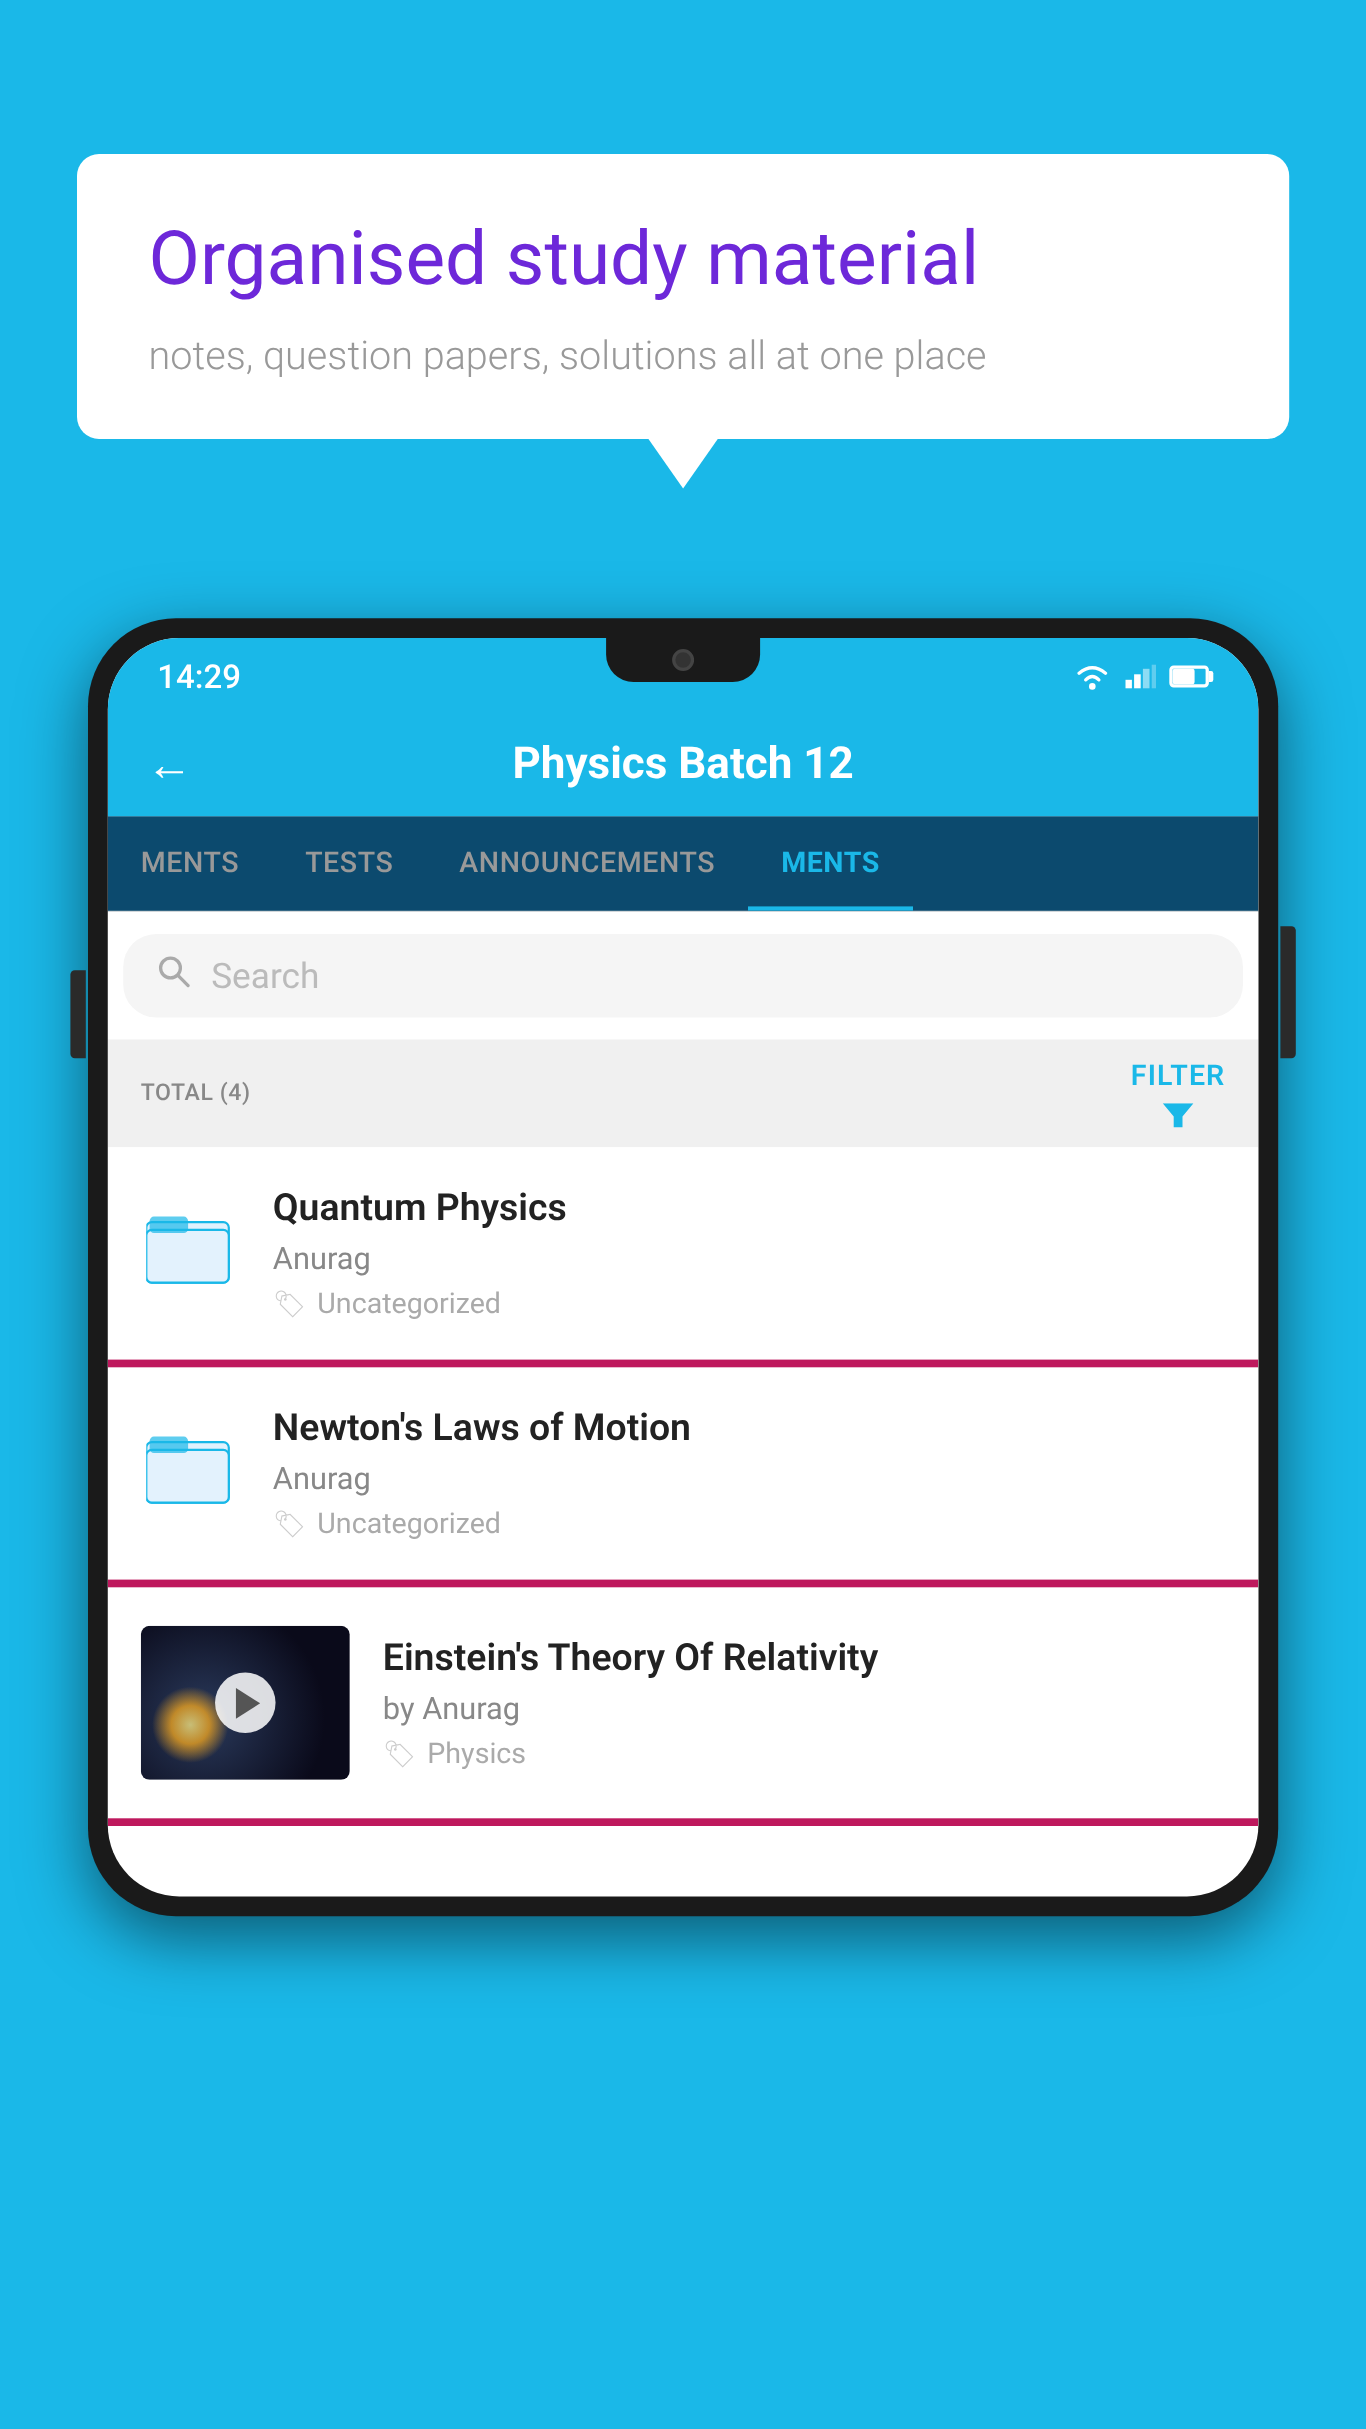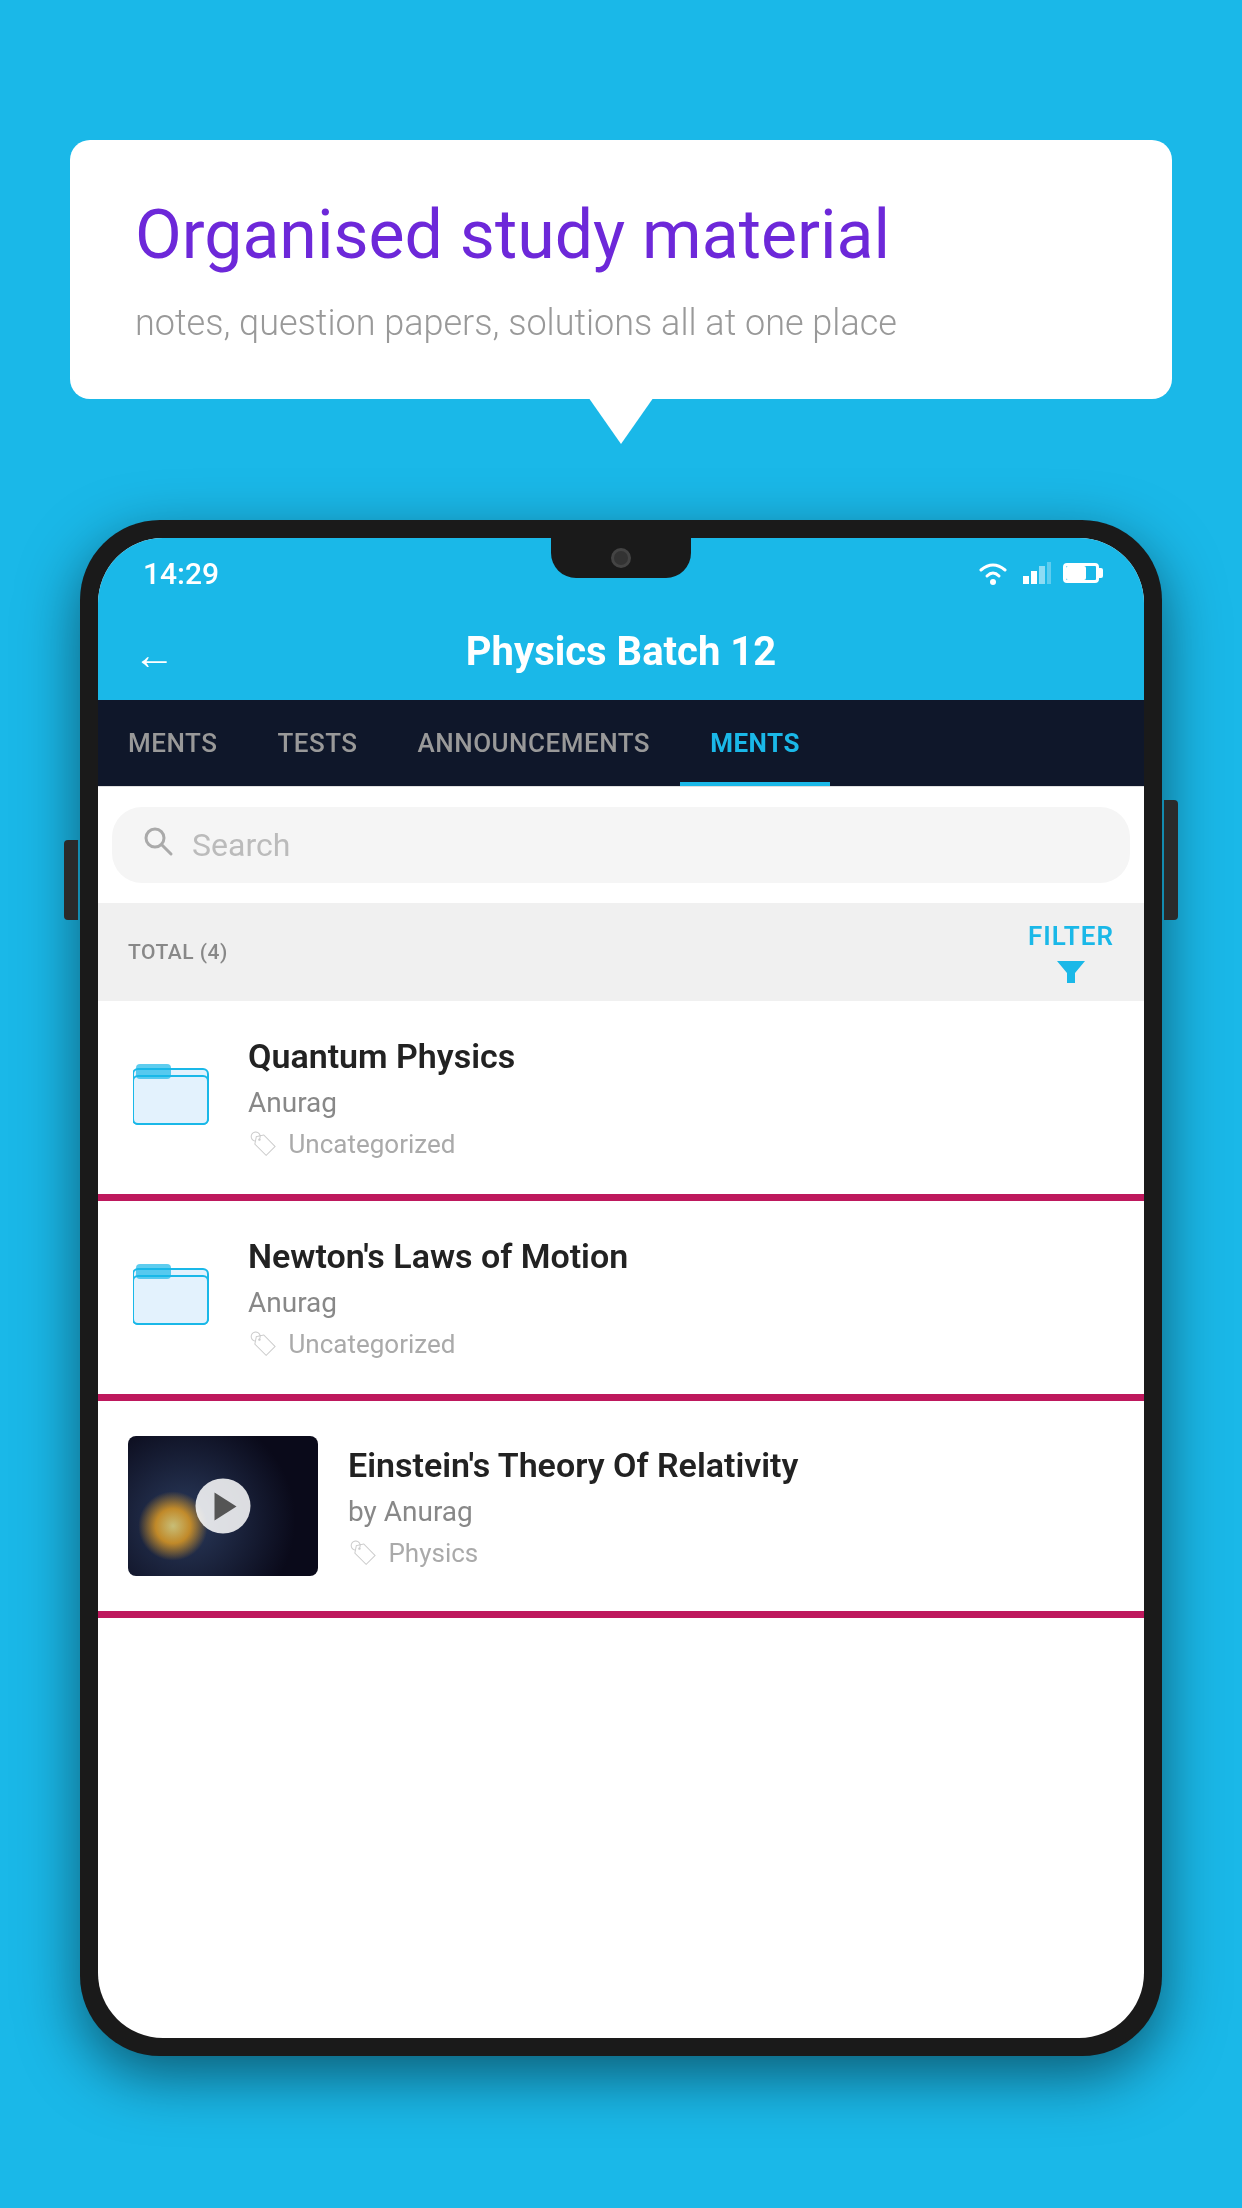--- a/index.html
+++ b/index.html
@@ -63,21 +63,22 @@
       right: 80px;
       bottom: 0;
     }
 
     .phone-outer {
       background: #1a1a1a;
       border-radius: 80px;
       padding: 18px;
       box-shadow: 0 20px 60px rgba(0,0,0,0.5);
       position: relative;
-      height: 1536px;
+      height: 1180px;
+      margin-top: 42px;
     }
 
     
     .phone-outer::before {
       content: '';
       position: absolute;
       left: -16px;
       top: 320px;
       width: 14px;
       height: 80px;
@@ -208,21 +209,21 @@
       margin-top: 5px;
     }
 
     .subtitle-dot {
       margin: 0 10px;
     }
 
     
     .tabs {
       display: flex;
-      background: #0f172a;
+      background: #0c4a6e;
       border-bottom: 1px solid #e0e0e0;
       overflow-x: auto;
     }
 
     .tab {
       padding: 28px 30px;
       font-size: 26px;
       font-weight: 500;
       color: #999;
       letter-spacing: 0.5px;

